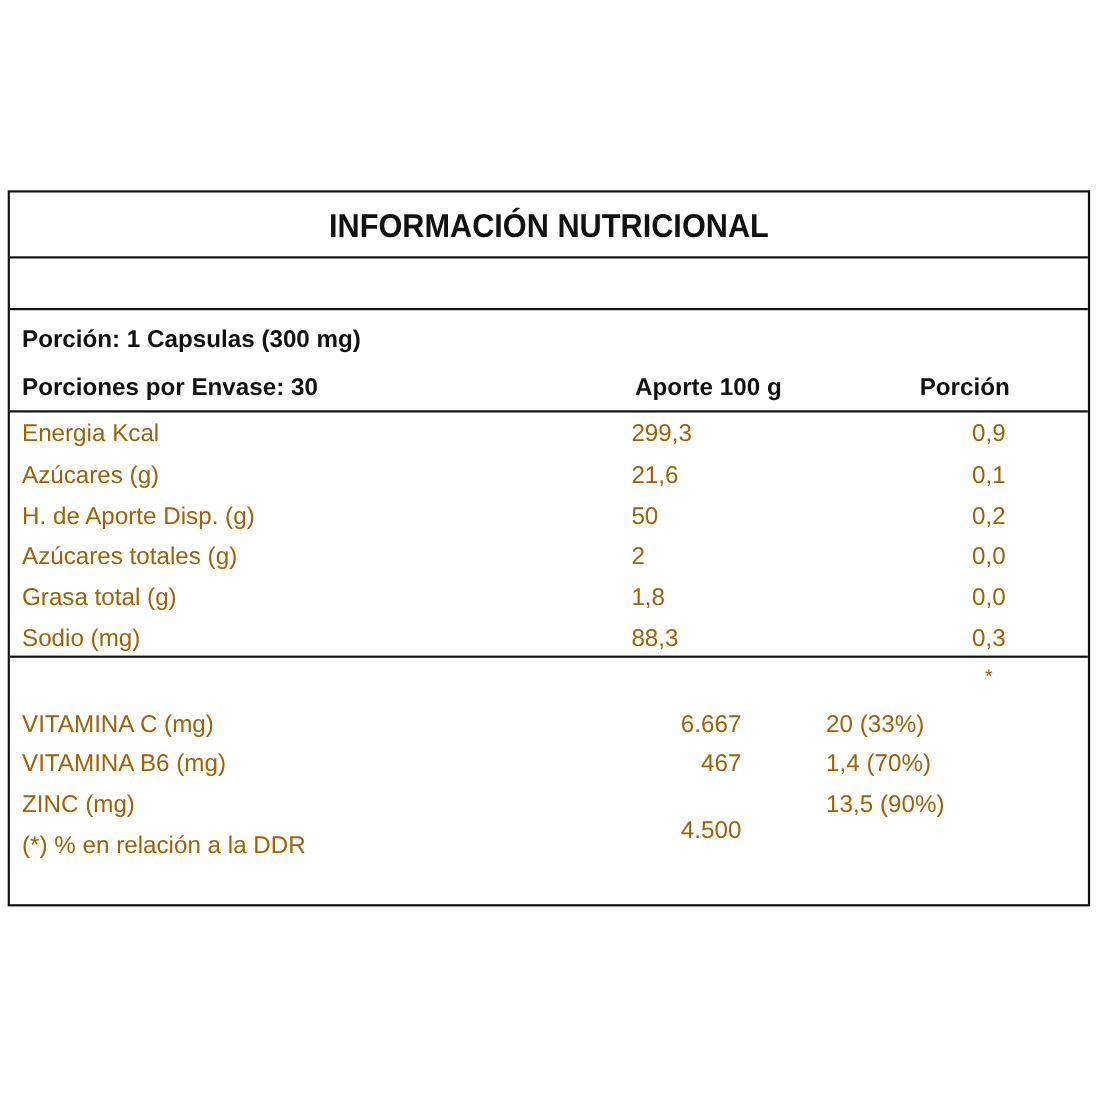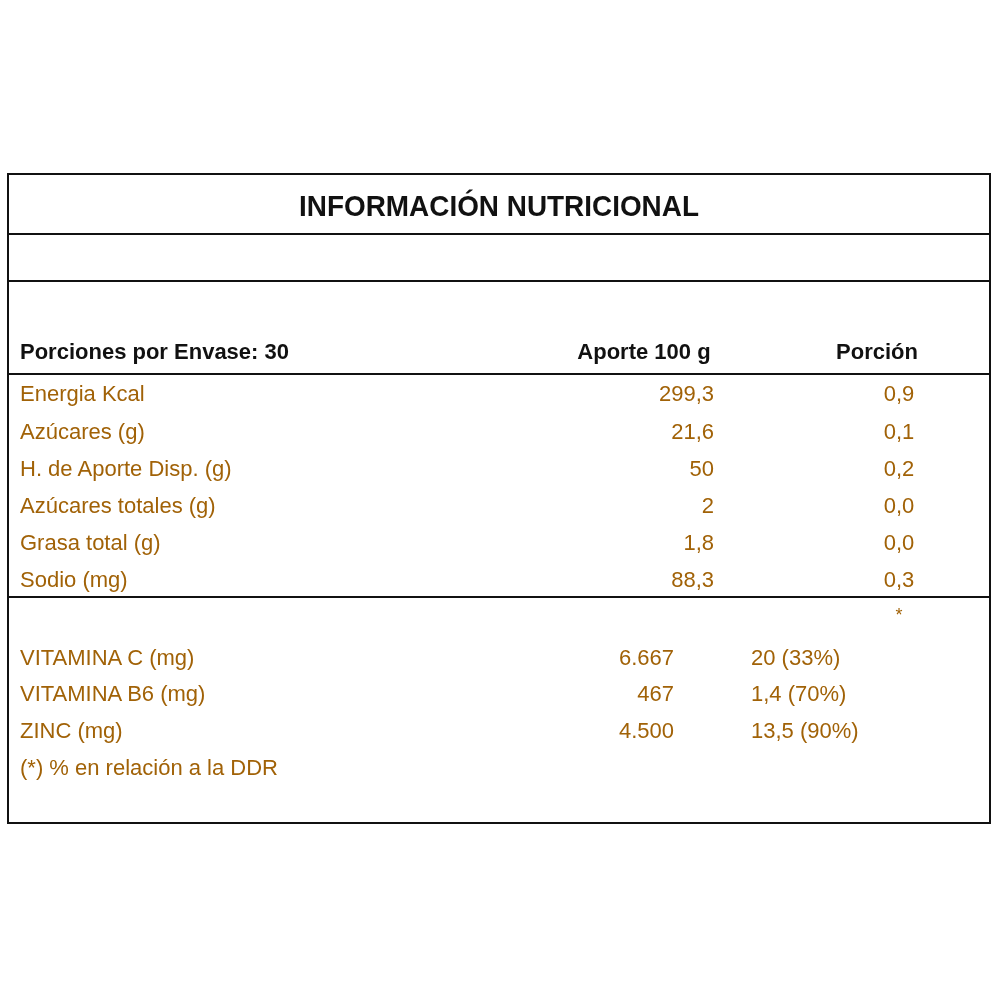--- a/index.html
+++ b/index.html
@@ -10,33 +10,34 @@
   }
   .hline { position: absolute; left: 0; right: 0; height: 0; border-top: 2px solid #111; }
   .title {
     position: absolute; left: 0; right: 0; top: 14px; text-align: center;
     font-family: "Liberation Sans", sans-serif; font-weight: bold; font-size: 30px;
     color: #111; letter-spacing: 0px; transform: scaleX(0.93);
   }
   .bold { font-family: "Liberation Sans", sans-serif; font-weight: bold; font-size: 22px; color: #111; position: absolute; }
   .reg { font-family: "Liberation Sans", sans-serif; font-size: 22px; color: #a16207; position: absolute; }
   .c1 { left: 11px; }
-  .c2 { width: 140px; text-align: right; left: 565px; }
+  .c2 { width: 140px; text-align: left; left: 565px; }
   .c2r { width: 140px; text-align: right; left: 525px; }
   .c3 { width: 120px; text-align: center; left: 830px; }
   .c3r { width: 200px; left: 742px; }
 </style>
 </head>
 <body>
 
 <div class="label-box">
   <div class="title">INFORMACIÓN NUTRICIONAL</div>
   <div class="hline" style="top:58px"></div>
   <div class="hline" style="top:105px"></div>
 
+  <div class="bold c1" style="top:120px">Porción:  1 Capsulas (300 mg)</div>
   <div class="bold c1" style="top:164px">Porciones por Envase: 30</div>
   <div class="bold" style="top:164px; left:520px; width:230px; text-align:center">Aporte 100 g</div>
   <div class="bold c3" style="top:164px; left:808px">Porción</div>
   <div class="hline" style="top:198px"></div>
 
   <div>
     <div class="reg c1" style="top:206px">Energia Kcal</div>
     <div class="reg c2" style="top:206px">299,3</div>
     <div class="reg c3" style="top:206px">0,9</div>
   </div>
@@ -74,18 +75,18 @@
     <div class="reg c2r" style="top:470px">6.667</div>
     <div class="reg c3r" style="top:470px">20 (33%)</div>
   </div>
   <div>
     <div class="reg c1" style="top:506px">VITAMINA B6 (mg)</div>
     <div class="reg c2r" style="top:506px">467</div>
     <div class="reg c3r" style="top:506px">1,4 (70%)</div>
   </div>
   <div>
     <div class="reg c1" style="top:543px">ZINC (mg)</div>
-    <div class="reg c2r" style="top:543px">4.500</div>
+    <div class="reg c2r" style="top:567px">4.500</div>
     <div class="reg c3r" style="top:543px">13,5 (90%)</div>
   </div>
 
   <div class="reg c1" style="top:580px">(*) % en relación a la DDR</div>
 </div>
 
 </body></html>

